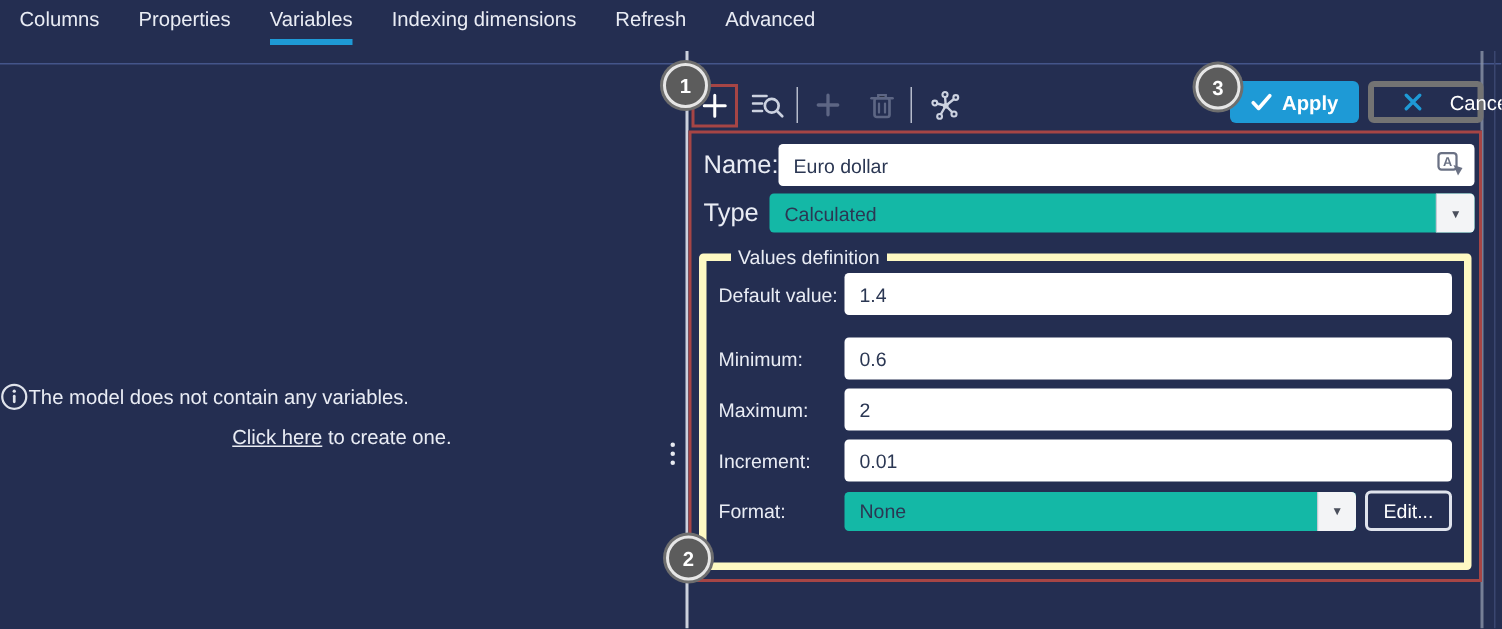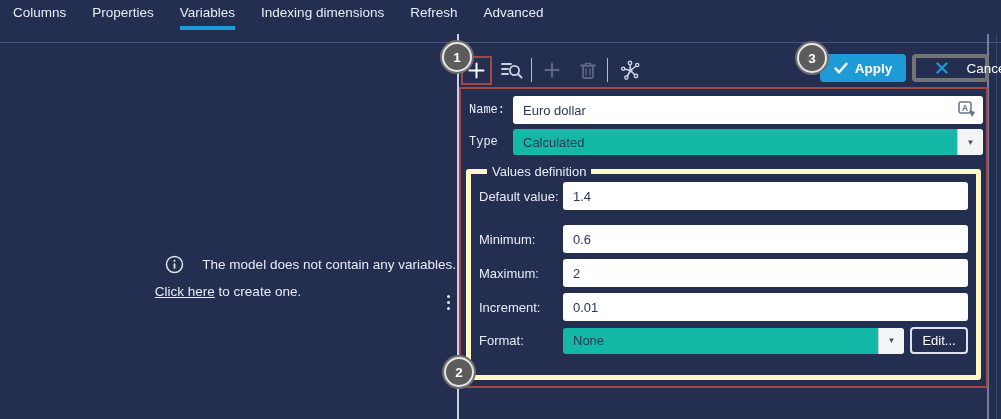--- a/index.html
+++ b/index.html
@@ -40,21 +40,21 @@
     background:var(--accent);
   }
   
   .vline-left{position:absolute;left:457px;top:34px;bottom:0;width:2px;background:#dfe3ec;opacity:.9;}
   .vline-right{position:absolute;left:987px;top:34px;bottom:0;width:2px;background:#8b93a8;opacity:.8;}
   .vline-edge{position:absolute;left:996px;top:34px;bottom:0;width:1px;background:#3a4670;}
   .grip{position:absolute;left:445px;top:295px;width:6px;display:flex;flex-direction:column;gap:3px;align-items:center;cursor:col-resize;}
   .grip i{width:3px;height:3px;border-radius:50%;background:#e7eaf1;display:block;}
   
   .empty{position:absolute;left:0;top:255px;width:456px;font-size:13.5px;}
-  .empty .row1{display:flex;justify-content:flex-end;align-items:center;gap:18px;}
+  .empty .row1{display:flex;justify-content:flex-start;align-items:center;gap:0;}
   .empty .row2{text-align:center;margin-top:10px;}
   .empty .row3{text-align:left;margin:9px 2px 0 2px;line-height:1.3;}
   .empty a{color:var(--text);text-decoration:underline;cursor:pointer;}
   
   .toolbar{position:absolute;left:459px;top:50px;right:0;height:38px;}
   .tbtn{position:absolute;display:flex;align-items:center;justify-content:center;cursor:pointer;background:none;border:none;padding:0;}
   .add-box{left:2px;top:6px;width:31px;height:29px;border:2px solid var(--red);color:#fff;}
   .search-btn{left:41px;top:9px;width:24px;height:22px;color:#ccd2e0;}
   .sep{position:absolute;top:8px;width:1px;height:24px;background:#cfd4e0;opacity:.85;}
   .sep1{left:72px;} .sep2{left:148px;}
@@ -73,21 +73,21 @@
     border:4px solid #737373;display:flex;align-items:center;justify-content:center;gap:18px;cursor:pointer;
     font-family:inherit;
     padding-left:44px;
   }
   
   .form-outline{
     position:absolute;left:459px;top:87px;width:529px;height:301px;
     border:2px solid var(--red);z-index:2;background:var(--bg);
   }
   .frow{display:flex;align-items:center;margin:0 3px 0 8px;}
-  .frow .lbl{flex:0 0 44px;font-size:12px;color:var(--text);font-family:Liberation Mono, monospace;}
+  .frow .lbl{flex:0 0 44px;font-size:17px;color:var(--text);}
   .txt-input{
     flex:1;height:28px;border:none;border-radius:3px;background:#fff;
     color:var(--input-text);font-size:13px;padding:0 10px;outline:none;
     font-family:inherit;min-width:0;
   }
   .name-row{margin-top:7px;}
   .name-wrap{position:relative;flex:1;display:flex;}
   .name-wrap .txt-input{padding-right:28px;}
   .xlate{position:absolute;right:6px;top:5px;width:19px;height:17px;cursor:pointer;color:#6a7184;}
   .selectbox{

